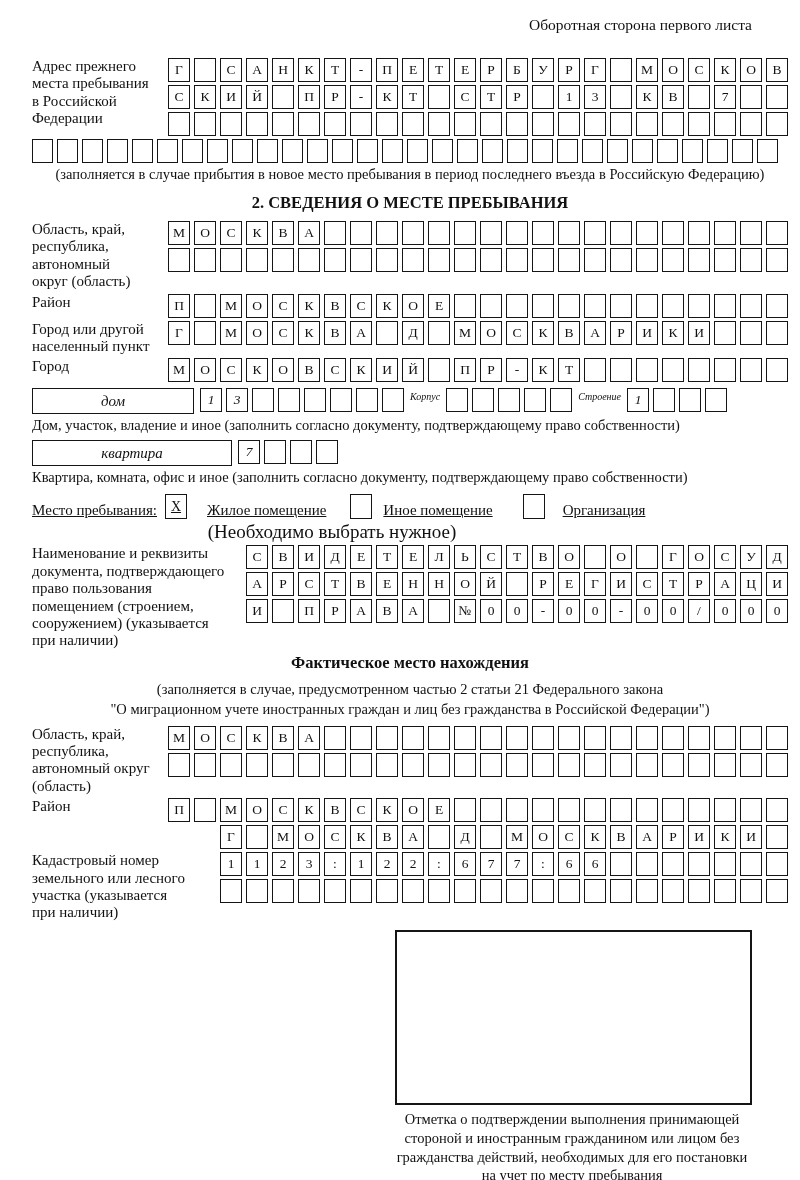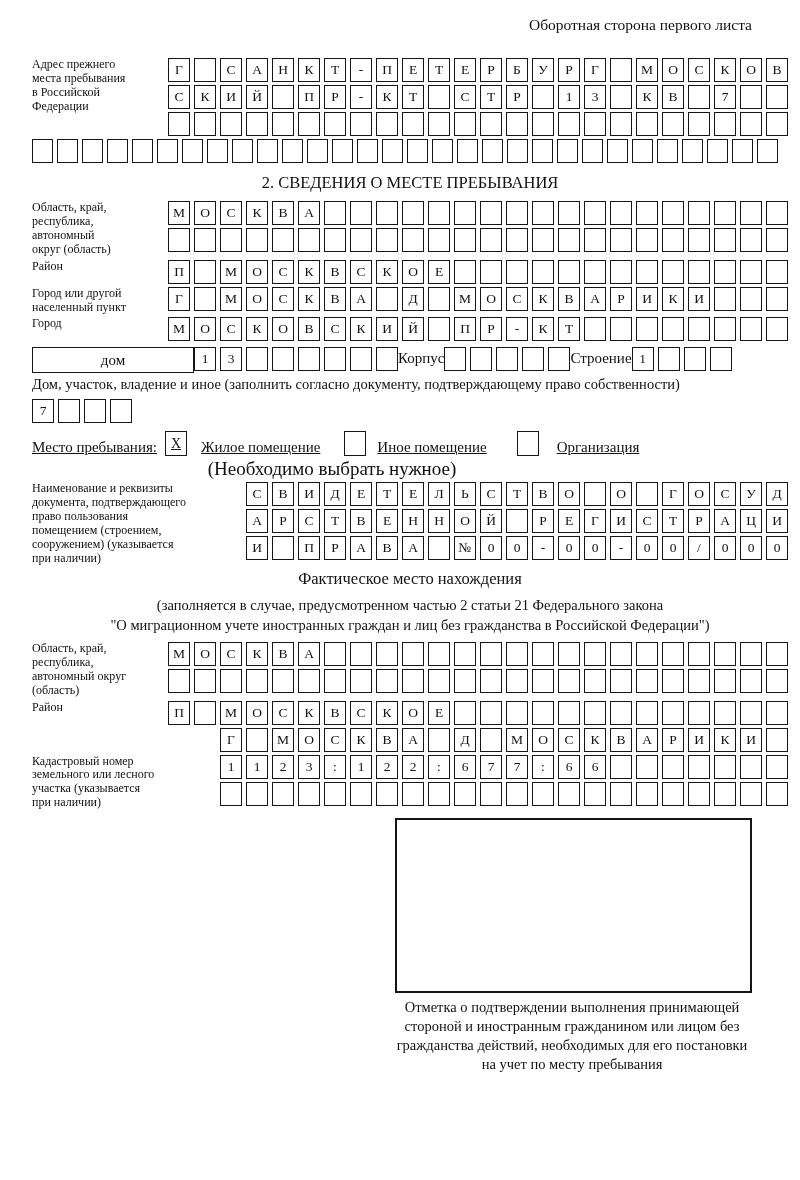--- a/index.html
+++ b/index.html
@@ -1,37 +1,37 @@
 <!DOCTYPE html>
 <html lang="ru"><head>
 <meta charset="utf-8">
 <style>
   html,body{margin:0;padding:0;background:#fff;}
   body{width:800px;height:1180px;font-family:"Liberation Serif","DejaVu Serif",serif;color:#111;}
   *{box-sizing:border-box;}
   .page{width:800px;height:1180px;padding:16px 12px 0 32px;position:relative;}
   .hdr{ text-align:right;font-size:15.5px;padding-right:36px;margin-bottom:24px;}
   .frow{display:flex;align-items:flex-start;margin-bottom:3px;}
-  .flabel{font-size:12px;line-height:1.16;white-space:pre-line;flex:none;}
+  .flabel{font-size:15px;line-height:1.16;white-space:pre-line;flex:none;}
   .gridcol{margin-left:auto;display:flex;flex-direction:column;gap:3px;}
   .grid{display:flex;gap:4px;margin-left:auto;flex:none;}
   .grid.left{margin-left:0;}
   .cell{width:22px;height:24px;border:1.7px solid #151515;display:flex;align-items:center;justify-content:center;
         font-size:13.5px;flex:none;background:#fff;}
   .extra .cell{width:21px;}
   .extra{margin-top:3px;}
   .note{font-size:14.5px;margin:3px 0 0 0;}
   .center{text-align:center;}
-  h2,h3{font-size:16.5px;text-align:center;margin:10px 0 8px 0;font-weight:normal;}
+  h2,h3{font-size:16.5px;text-align:center;margin:10px 0 8px 0;font-weight:bold;}
   .labelbox{border:1.7px solid #151515;height:26px;display:flex;align-items:center;justify-content:center;
             font-size:15px;flex:none;}
   .dombox{width:162px;}
   .kvbox{width:200px;}
-  .inl{font-size:15px;padding-top:3px;flex:none;}
-  .houserow{display:flex;align-items:flex-start;gap:0;margin:6px 0 2px 0;}
+  .inl{font-size:10px;padding-top:3px;flex:none;}
+  .houserow{display:flex;align-items:flex-start;gap:6px;margin:6px 0 2px 0;font-style:italic;}
   .houserow .grid{margin-left:0;}
   .stayrow{display:flex;align-items:flex-end;margin-top:8px;font-size:15px;text-decoration:underline;}
   .checkbox{width:22px;height:25px;border:1.7px solid #151515;display:flex;align-items:center;justify-content:center;
             font-size:14px;flex:none;}
   .hint{font-size:19px;text-align:center;width:280px;margin-left:160px;margin-top:2px;}
   .stamp-box{width:357px;height:175px;border:2px solid #151515;margin-left:363px;margin-top:8px;}
   .stamp-caption{width:400px;margin-left:340px;margin-top:5px;text-align:center;font-size:14.5px;line-height:1.3;
                  white-space:pre-line;}
   .mb8{margin-bottom:8px;}
   .mt14{margin-top:2px;}
@@ -154,20 +154,21 @@
       <span class="cell"></span>
       <span class="cell"></span>
       <span class="cell"></span>
       <span class="cell"></span>
       <span class="cell"></span>
       <span class="cell"></span>
       <span class="cell"></span>
       <span class="cell"></span>
       <span class="cell"></span>
     </div>
+  <div class="note center">(заполняется в случае прибытия в новое место пребывания в период последнего въезда в Российскую Федерацию)</div>
 
   <h2>2. СВЕДЕНИЯ О МЕСТЕ ПРЕБЫВАНИЯ</h2>
 
   <div class="frow">
     <div class="flabel">Область, край,
 республика,
 автономный
 округ (область)</div>
     <div class="gridcol">
       <div class="grid">
@@ -340,32 +341,34 @@
     <div class="grid left">
         <span class="cell">1</span>
         <span class="cell"></span>
         <span class="cell"></span>
         <span class="cell"></span>
       </div>
   </div>
   <div class="note">Дом, участок, владение и иное (заполнить согласно документу, подтверждающему право собственности)</div>
 
   <div class="houserow">
+    <div class="labelbox kvbox">квартира</div>
     <div class="grid left">
         <span class="cell">7</span>
         <span class="cell"></span>
         <span class="cell"></span>
         <span class="cell"></span>
       </div>
   </div>
+  <div class="note">Квартира, комната, офис и иное (заполнить согласно документу, подтверждающему право собственности)</div>
 
   <div class="stayrow">
     <span>Место пребывания:</span>
     <span class="checkbox" style="margin-left:8px;">X</span>
-    <span style="margin-left:14px;">Жилое помещение</span>
+    <span style="margin-left:20px;">Жилое помещение</span>
     <span class="checkbox" style="margin-left:24px;"></span>
     <span style="margin-left:11px;">Иное помещение</span>
     <span class="checkbox" style="margin-left:30px;"></span>
     <span style="margin-left:18px;">Организация</span>
   </div>
   <div class="hint">(Необходимо выбрать нужное)</div>
 
   <div class="frow mt14">
     <div class="flabel">Наименование и реквизиты
 документа, подтверждающего

